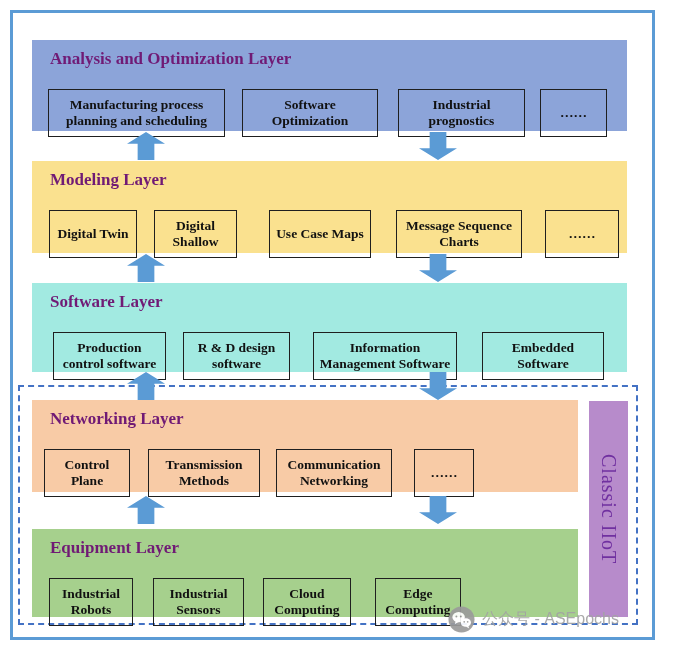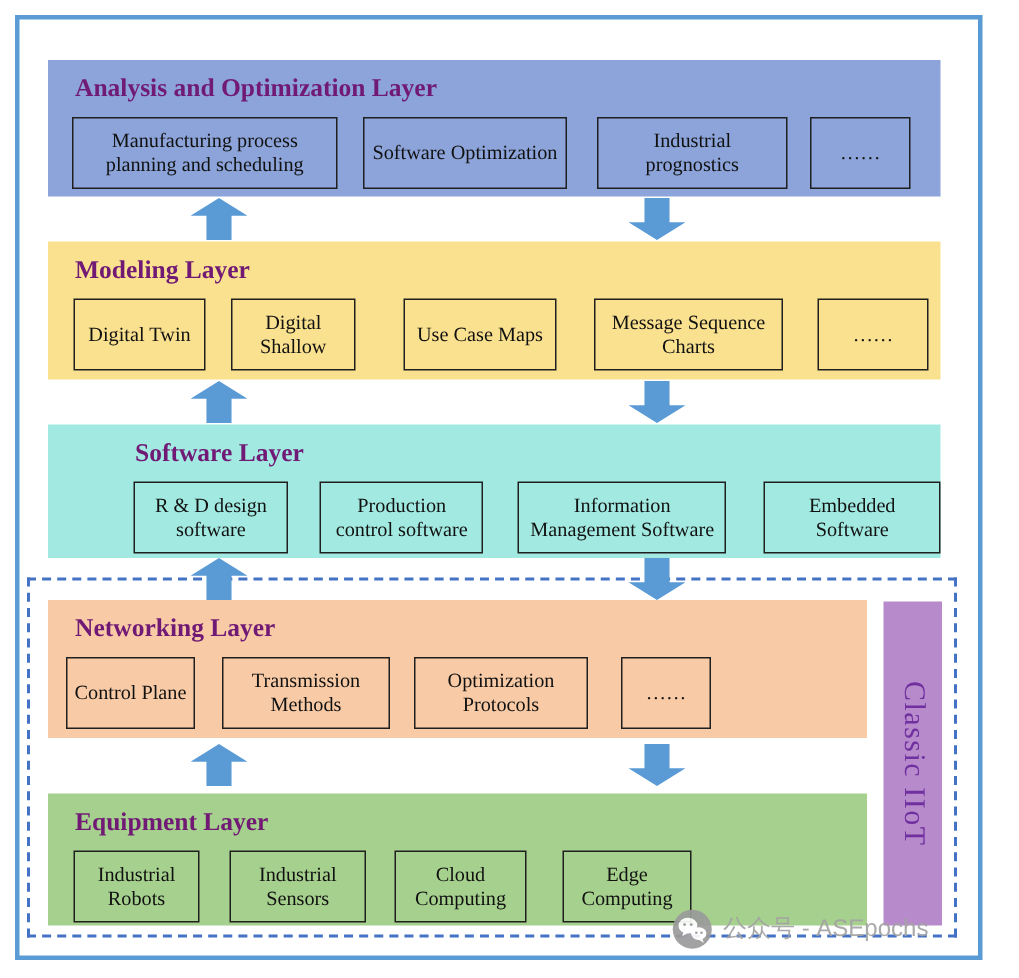--- a/index.html
+++ b/index.html
@@ -15,30 +15,30 @@
   .dashed-frame{
     position:absolute;left:18px;top:385px;width:620px;height:240px;
     border:2px dashed var(--c-dashed,#4472C4);box-sizing:border-box;
   }
   .layer{
     position:absolute;box-sizing:border-box;padding-top:8px;
   }
   .layer h2{
     margin:0 0 0 18px;font-size:17px;font-weight:bold;color:#701a75;line-height:1.3;
   }
-  .row{display:flex;margin-top:8px;}
+  .row{display:flex;margin-top:19px;font-weight:bold;}
   .lbox{
     box-sizing:border-box;height:48px;border:1.5px solid #1f1f1f;
     display:flex;align-items:center;justify-content:center;text-align:center;
     font-size:13.5px;line-height:1.22;color:#111;padding:1px 4px;
   }
   
   .analysis  {left:32px;top:40px; width:595px;height:91px;background:var(--c-analysis,#8CA4D9);}
   .modeling  {left:32px;top:161px;width:595px;height:92px;background:var(--c-modeling,#FAE18F);}
-  .software  {left:32px;top:283px;width:595px;height:89px;background:var(--c-software,#A2EAE1);padding-left:40px;}
+  .software  {left:32px;top:283px;width:595px;height:89px;background:var(--c-software,#A2EAE1);}
   .networking{left:32px;top:400px;width:546px;height:92px;background:var(--c-networking,#F8CBA6);}
   .equipment {left:32px;top:529px;width:546px;height:88px;background:var(--c-equipment,#A6D08D);}
   
   .a1{margin-left:16px;width:177px;} .a2{margin-left:17px;width:136px;}
   .a3{margin-left:20px;width:127px;} .a4{margin-left:15px;width:67px;}
   .m1{margin-left:17px;width:88px;}  .m2{margin-left:17px;width:83px;}
   .m3{margin-left:32px;width:102px;} .m4{margin-left:25px;width:126px;}
   .m5{margin-left:23px;width:74px;}
   .s1{margin-left:17px;width:107px;} .s2{margin-left:21px;width:113px;}
   .s3{margin-left:23px;width:144px;} .s4{margin-left:25px;width:122px;}
@@ -97,33 +97,33 @@
       <div class="lbox m2">Digital Shallow</div>
       <div class="lbox m3">Use Case Maps</div>
       <div class="lbox m4">Message Sequence Charts</div>
       <div class="lbox m5">……</div>
     </div>
   </section>
 
   <section class="layer software">
     <h2>Software Layer</h2>
     <div class="row">
+      <div class="lbox s2">Production control software</div>
       <div class="lbox s1">R &amp; D design software</div>
-      <div class="lbox s2">Production control software</div>
       <div class="lbox s3">Information Management Software</div>
       <div class="lbox s4">Embedded Software</div>
     </div>
   </section>
 
   <section class="layer networking">
     <h2>Networking Layer</h2>
     <div class="row">
       <div class="lbox n2">Control Plane</div>
       <div class="lbox n3">Transmission Methods</div>
-      <div class="lbox n4">Optimization Protocols</div>
+      <div class="lbox n4">Communication Networking</div>
       <div class="lbox n5">……</div>
     </div>
   </section>
 
   <section class="layer equipment">
     <h2>Equipment Layer</h2>
     <div class="row">
       <div class="lbox e1">Industrial Robots</div>
       <div class="lbox e2">Industrial Sensors</div>
       <div class="lbox e3">Cloud Computing</div>

